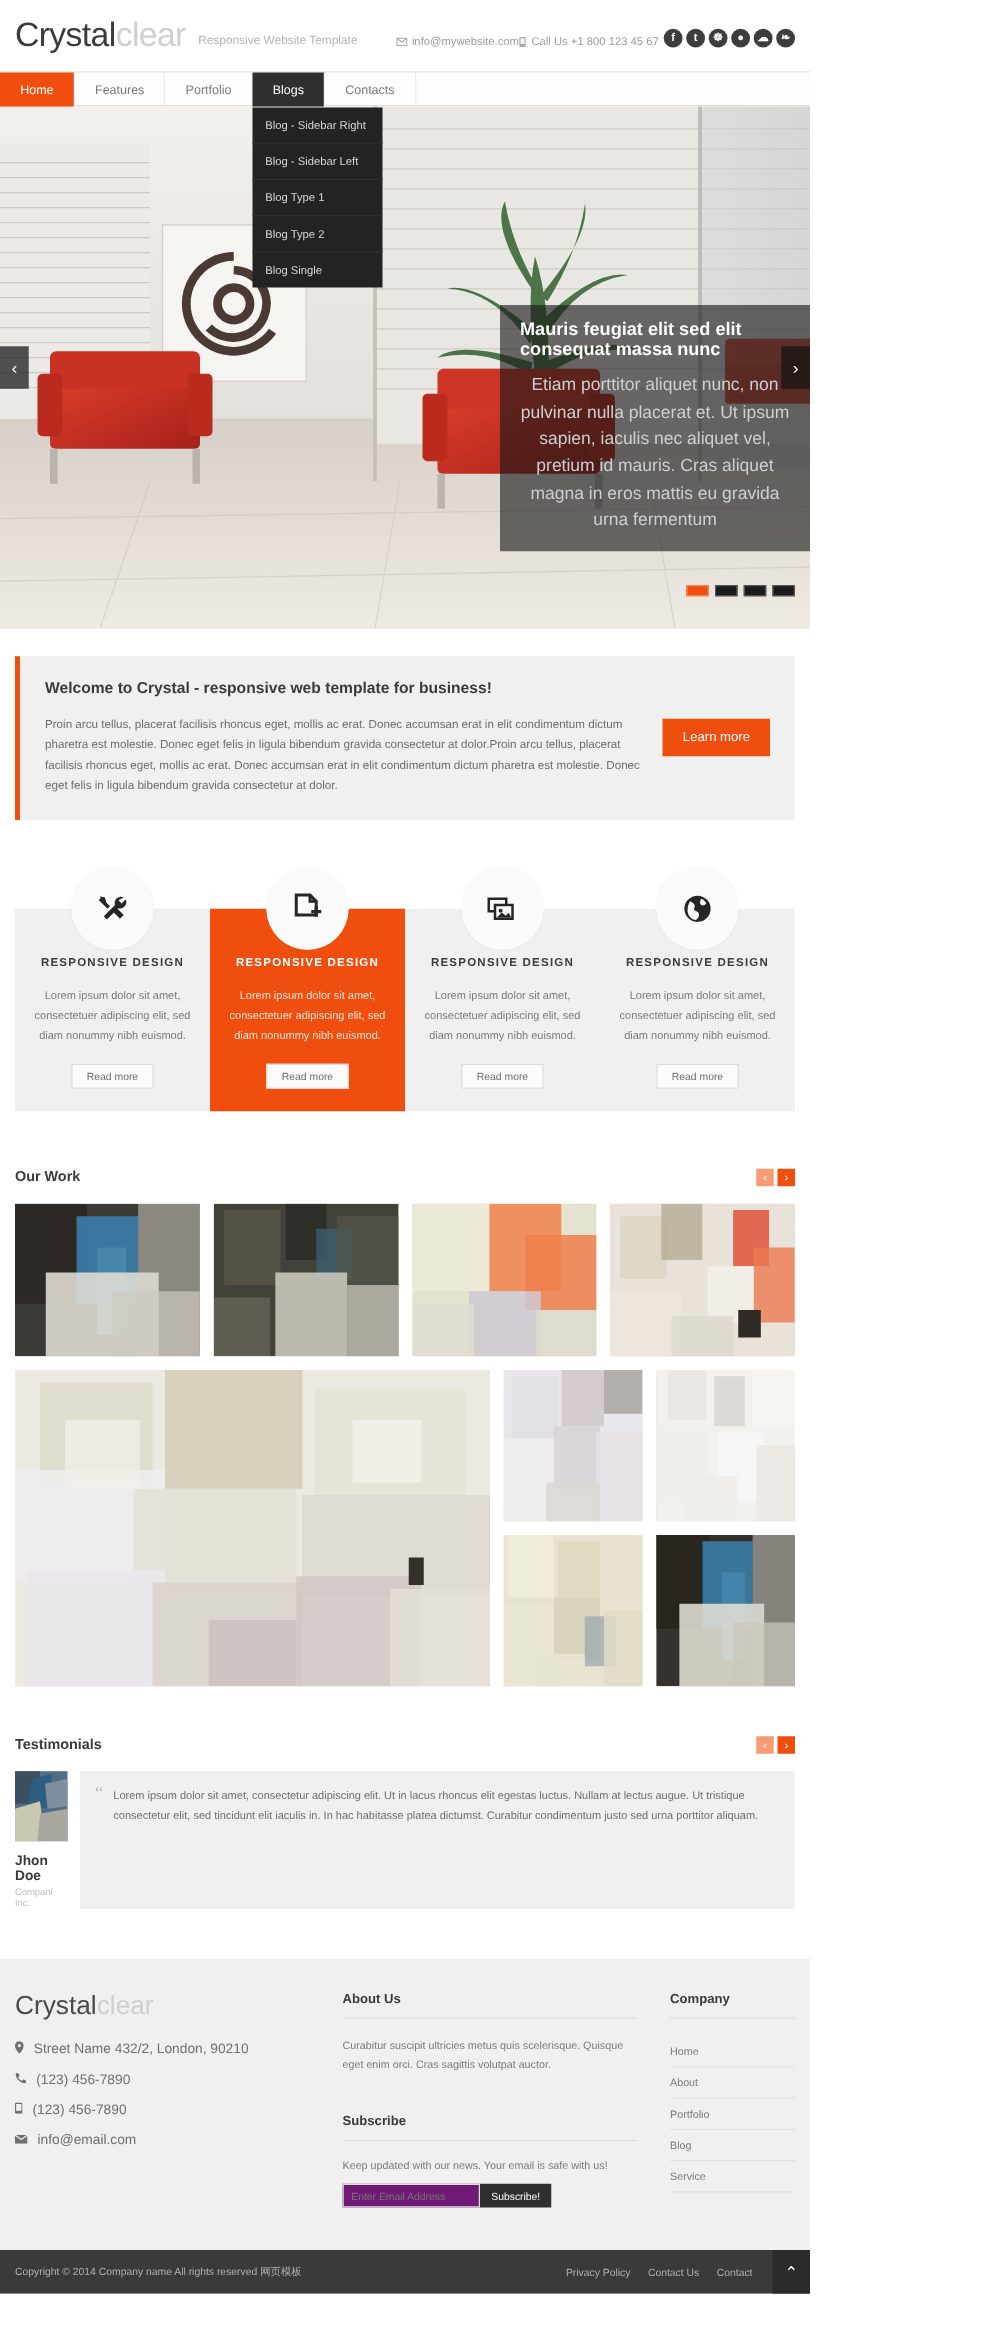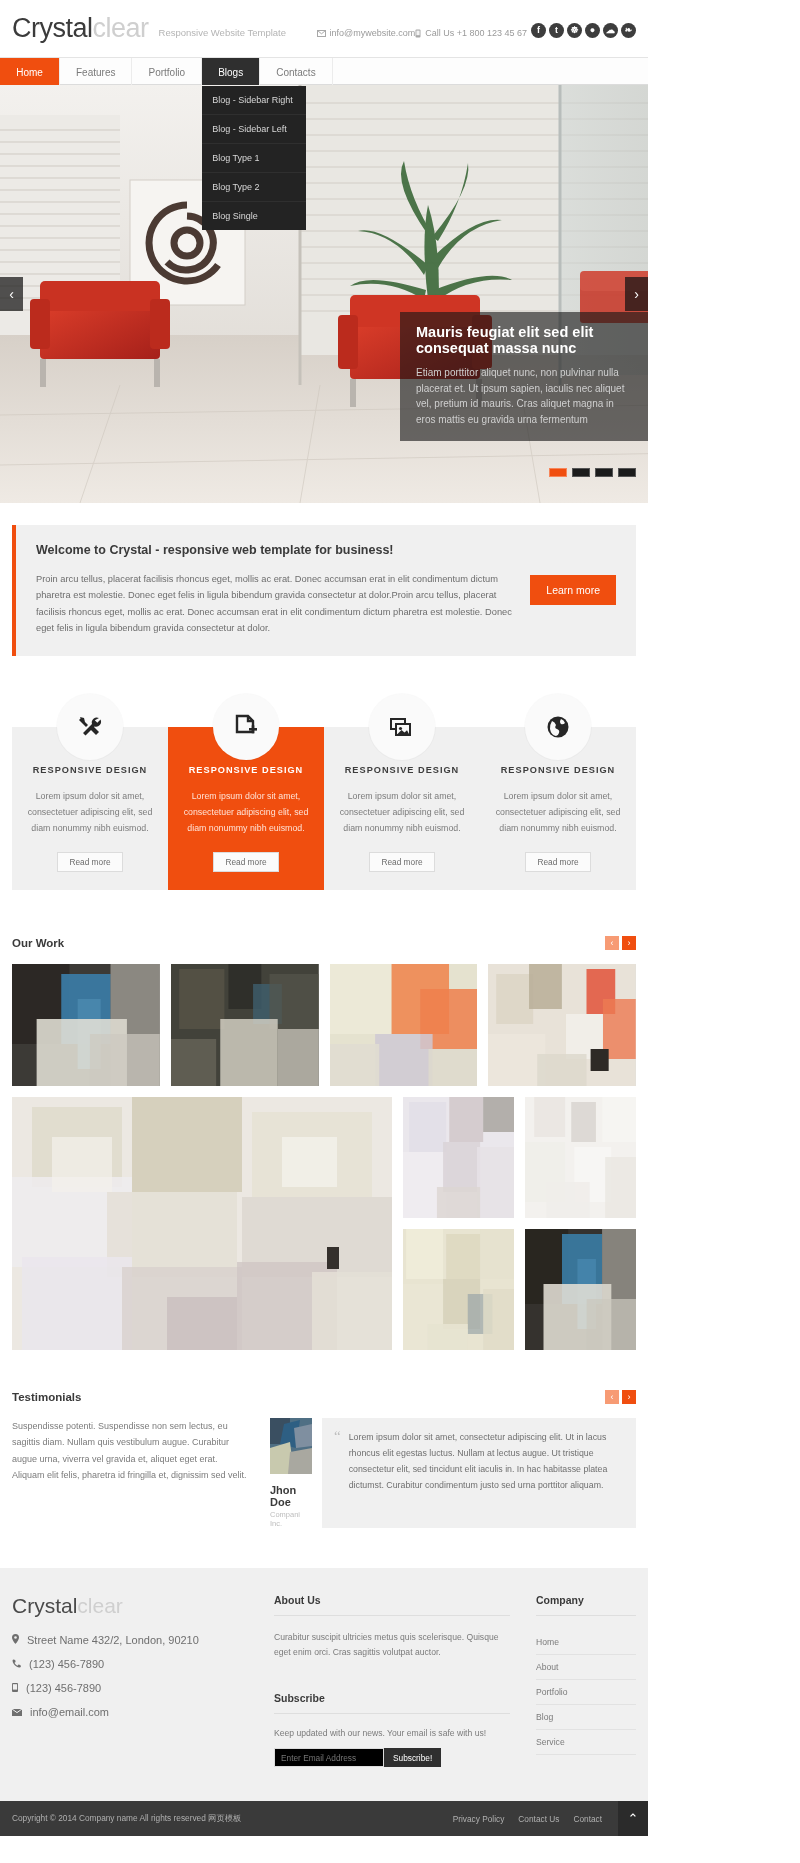--- a/index.html
+++ b/index.html
@@ -58,21 +58,21 @@
     color: #fff; font-size: 14px; display: flex; align-items: center; justify-content: center;
     z-index: 6;
   }
   .arrow-prev { left: 0; }
   .arrow-next { right: 0; }
   .caption {
     position: absolute; left: 400px; right: 0; bottom: 62px;
     background: rgba(22,22,22,.62); padding: 12px 16px 14px 16px; z-index: 5;
   }
   .caption h2 { color: #fff; font-size: 14.5px; font-weight: bold; margin-bottom: 9px; }
-  .caption p { color: #cfcfcf; font-size: 10px; line-height: 1.55; }
+  .caption p { color: #cfcfcf; font-size: 14px; line-height: 1.55; text-align: center; }
   .slider-pager { position: absolute; right: 12px; bottom: 26px; display: flex; gap: 5px; z-index: 6; }
   .pg { width: 18px; height: 9px; background: #1b1b1b; border: 1px solid #555; }
   .pg.on { background: #f04e0f; border-color: #f7865a; }
 
   
   .welcome {
     margin: 22px 12px 0 12px; background: #f0f0f0; border-left: 4px solid #f04e0f;
     padding: 18px 20px 20px 20px; display: flex; align-items: center;
   }
   .welcome-text { flex: 1; padding-right: 18px; }
@@ -142,21 +142,21 @@
   .fcol3 { flex: 1; }
   .flogo { font-size: 21px; font-weight: 300; margin-bottom: 16px; }
   .flogo .crystal { color: #4a4a4a; }
   .flogo .clear { color: #cfcfcf; }
   .finfo { display: flex; align-items: center; gap: 8px; font-size: 11px; color: #6f6f6f; margin-bottom: 12px; }
   .ftitle { font-size: 10.5px; font-weight: bold; color: #3a3a3a; padding-bottom: 9px; border-bottom: 1px solid #dedede; margin-bottom: 14px; }
   .ftxt { font-size: 8.6px; line-height: 1.85; color: #7b7b7b; margin-bottom: 31px; }
   .fsub-note { font-size: 8.6px; color: #7b7b7b; margin-bottom: 10px; }
   .subrow { display: flex; }
   .subinput {
-    width: 110px; height: 19px; background: #000000; border: 1px solid #dcdcdc;
+    width: 110px; height: 19px; background: #701a75; border: 1px solid #dcdcdc;
     font-size: 8.3px; color: #bbb; padding: 0 6px; font-family: "Liberation Sans", sans-serif;
   }
   .subbtn { background: #2f2f2f; color: #fff; font-size: 8.3px; padding: 0 9px; height: 19px; border: none; }
   .flink {
     font-size: 8.6px; color: #7b7b7b; padding: 7px 0;
     border-bottom: 1px solid #e2e2e2;
   }
   .copybar {
     background: #3a3a3a; padding: 12px 12px; display: flex; align-items: center;
     font-size: 8.3px; color: #b0b0b0; position: relative;
@@ -590,21 +590,20 @@
       <div class="navarrows">
         <div class="na dim">
             <span>‹</span>
           </div>
         <div class="na">
             <span>›</span>
           </div>
       </div>
     </div>
     <div class="tst-body">
-      <div class="tst-left">Suspendisse potenti. Suspendisse non sem lectus, eu sagittis diam. Nullam quis vestibulum augue. Curabitur augue urna, viverra vel gravida et, aliquet eget erat. Aliquam elit felis, pharetra id fringilla et, dignissim sed velit.</div>
       <div class="tst-right">
         <div>
           <div class="tst-avatar">
             <svg width="42" height="56" viewBox="0 0 42 56" preserveAspectRatio="none">
               <rect width="42" height="56" fill="#4f6f84"></rect>
               <rect x="0" y="0" width="20" height="26" fill="#3a4f61"></rect>
               <polygon points="14,6 30,2 26,30 10,26" fill="#2e5f83"></polygon>
               <polygon points="0,30 20,24 24,56 0,56" fill="#c8c9ae"></polygon>
               <polygon points="20,34 42,30 42,56 18,56" fill="#a9a8a0"></polygon>
               <polygon points="24,10 42,6 42,28 26,30" fill="#7f8fa0"></polygon>

